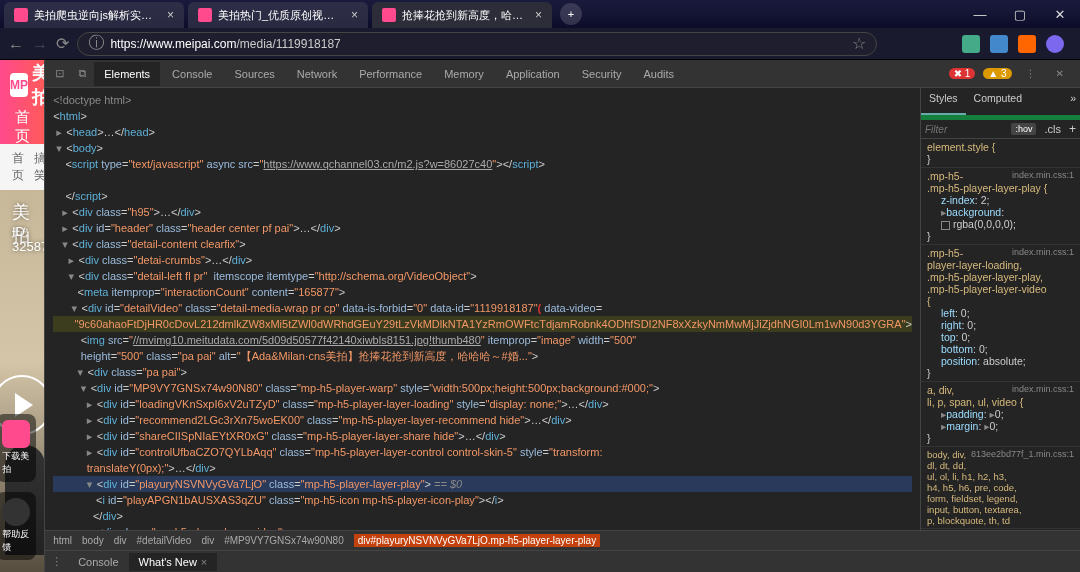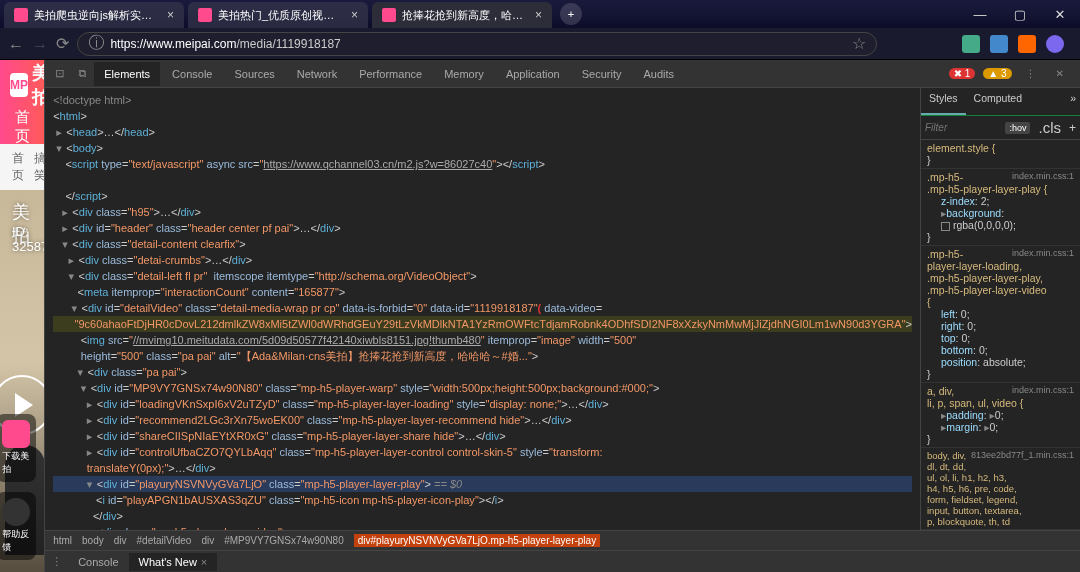--- a/index.html
+++ b/index.html
@@ -60,27 +60,27 @@
 .comment{color:#888}
 .arrow{color:#888;display:inline-block;width:10px}
 .arrow.d:before{content:"▾"}
 .arrow.r:before{content:"▸"}
 .hl-green{background:rgba(200,200,0,.15);color:#ccbb55}
 .sel{background:#2a3a5a}
 .eq0{color:#888;font-style:italic}
 .circle{color:#d33;font-weight:bold}
 
 .styles{width:160px;border-left:1px solid #444;display:flex;flex-direction:column;font-size:10.5px}
-.styles-tabs{height:32px;display:flex;border-bottom:1px solid #15803d}
+.styles-tabs{height:32px;display:flex;border-bottom:5px solid #15803d}
 .styles-tab{padding:4px 8px;color:#ccc}
 .styles-tab.active{border-bottom:2px solid #6aa}
 .filter-row{display:flex;border-bottom:1px solid #444;padding:2px 4px;align-items:center;gap:4px}
 .filter-input{background:transparent;border:none;color:#888;font-size:10px;width:50px;font-style:italic}
 .hov{background:#444;color:#fff;padding:1px 4px;border-radius:2px;font-size:9px}
-.cls{color:#ccc;font-size:15px;padding:1px 4px}
+.cls{color:#ccc;font-size:11px;padding:1px 4px}
 .plus{color:#ccc;font-size:12px}
 .rule{padding:2px 6px;border-bottom:1px solid #333}
 .src{color:#888;float:right;font-size:9px}
 .sel-name{color:#d7ba7d}
 .prop{padding-left:14px}
 .prop .n{color:#9cdcfe}
 .prop .v{color:#ccc}
 .swatch{display:inline-block;width:9px;height:9px;border:1px solid #888;vertical-align:middle;background:rgba(0,0,0,0)}
 .tri{color:#888}
 

